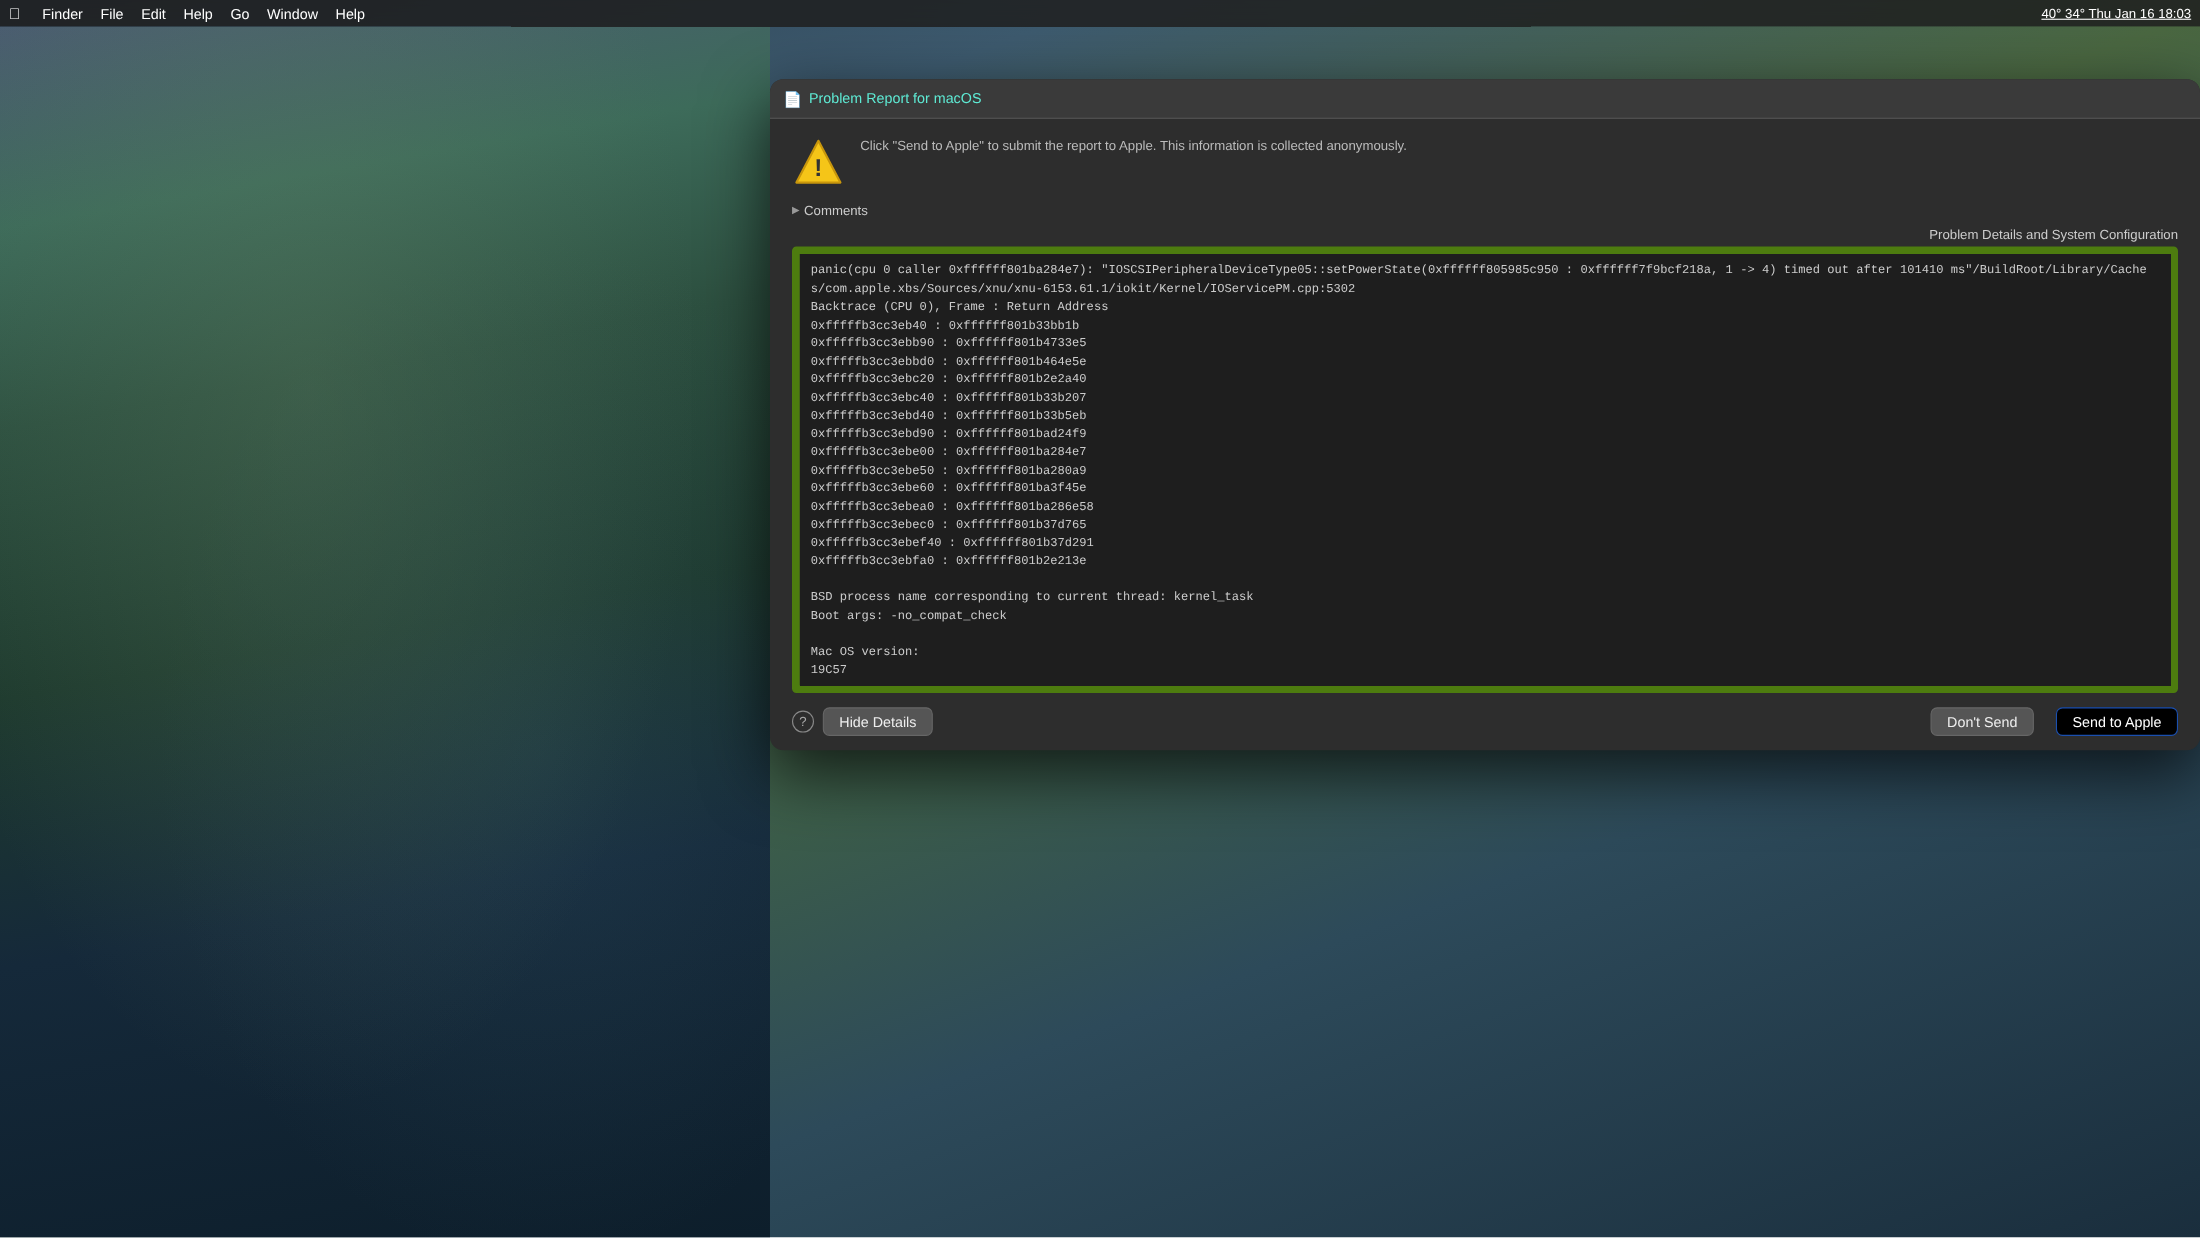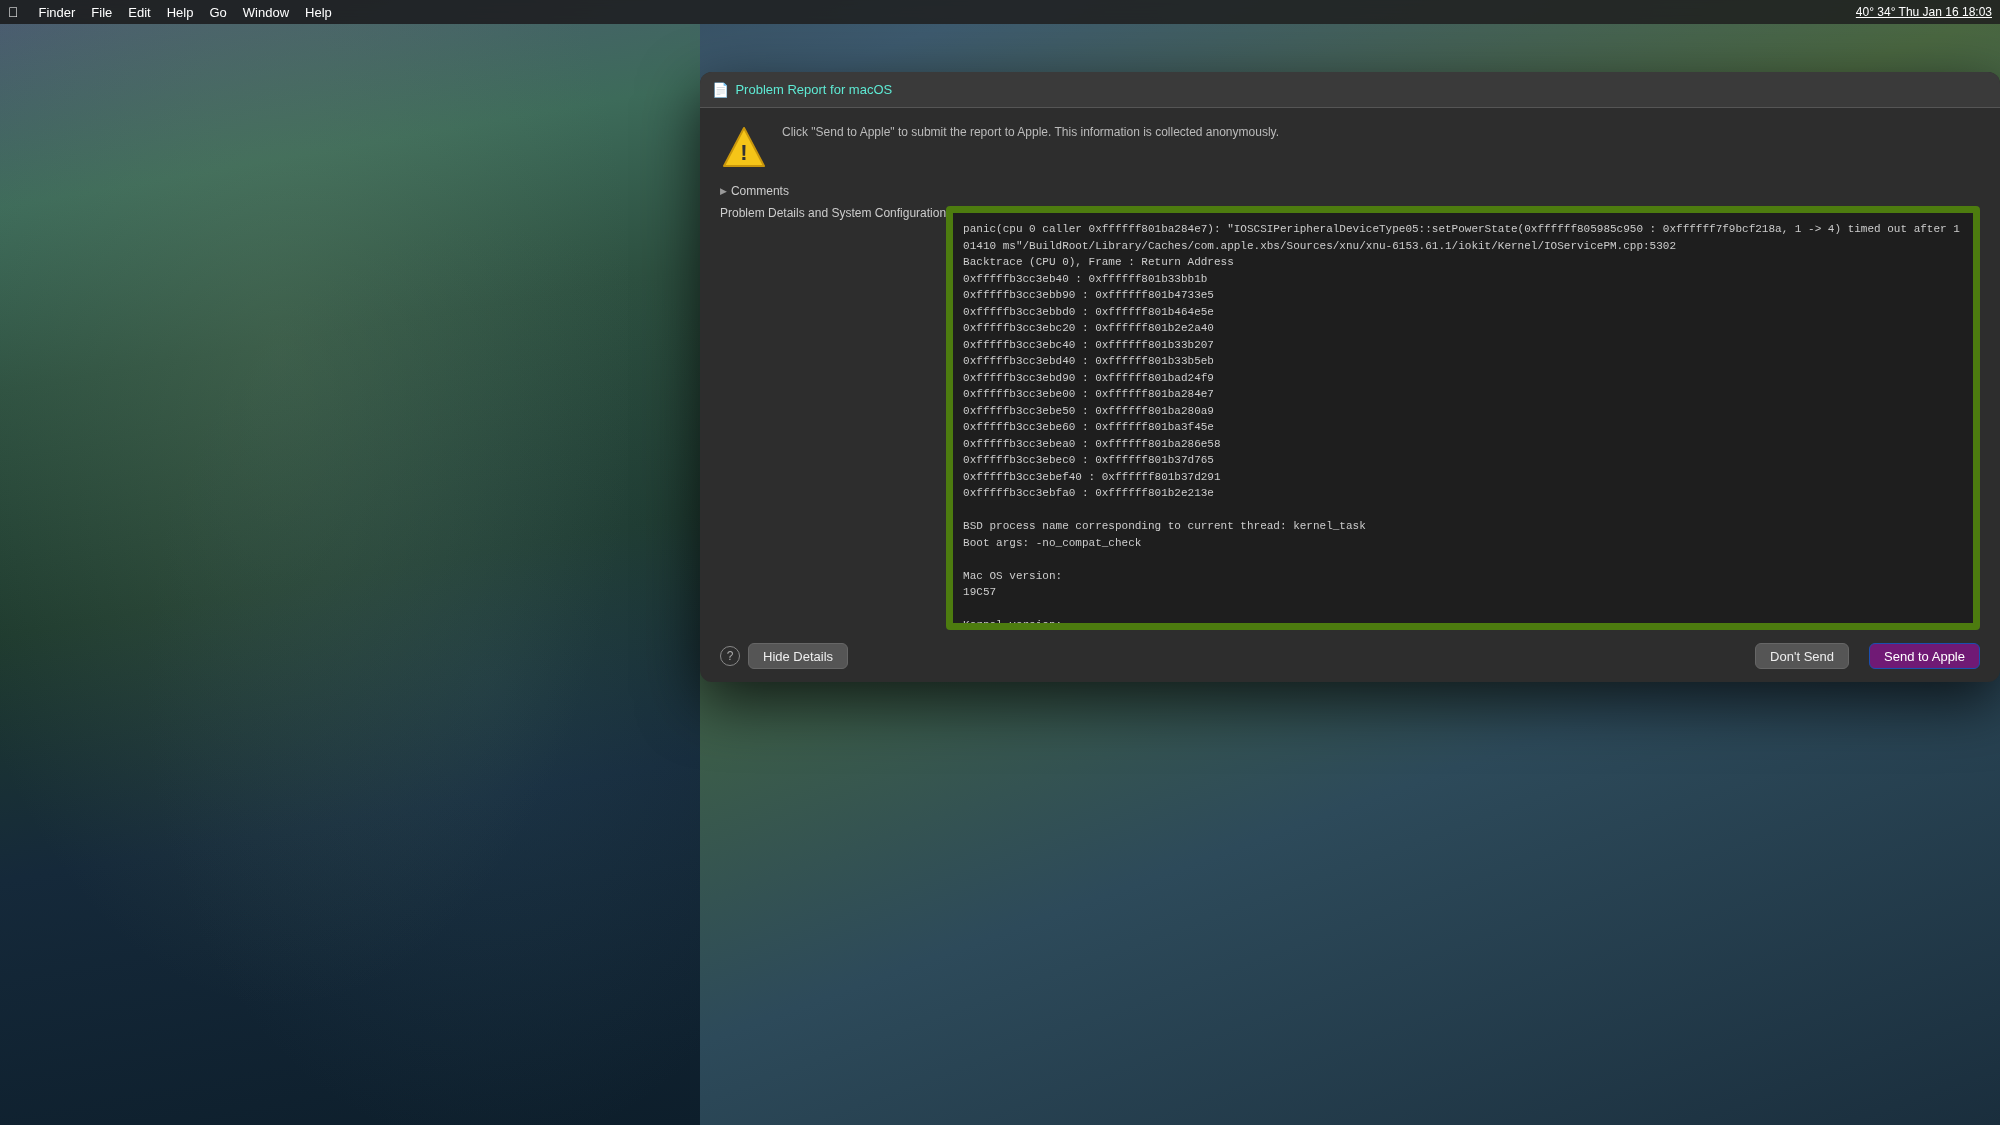--- a/index.html
+++ b/index.html
@@ -154,20 +154,22 @@
     #comments-label::before {
       content: "▶";
       font-size: 9px;
       color: #999;
     }
 
     #problem-details-section {
       flex: 1;
       overflow: hidden;
       display: flex;
+      flex-direction: column;
+      align-items: flex-end;
     }
 
     #problem-details-label {
       font-size: 12px;
       color: #ccc;
       margin-bottom: 4px;
       flex-shrink: 0;
     }
 
     #problem-details-content {
@@ -236,21 +238,21 @@
       border-color: #666;
     }
 
     #dont-send-button {
       background: #555;
       color: #eee;
       border-color: #666;
     }
 
     #send-to-apple-button {
-      background: #701a75;
+      background: #000000;
       color: #fff;
       border-color: #1a4fb0;
     }
 
     
     #problem-details-content::-webkit-scrollbar {
       width: 8px;
     }
     #problem-details-content::-webkit-scrollbar-track {
       background: #2a2a2a;

